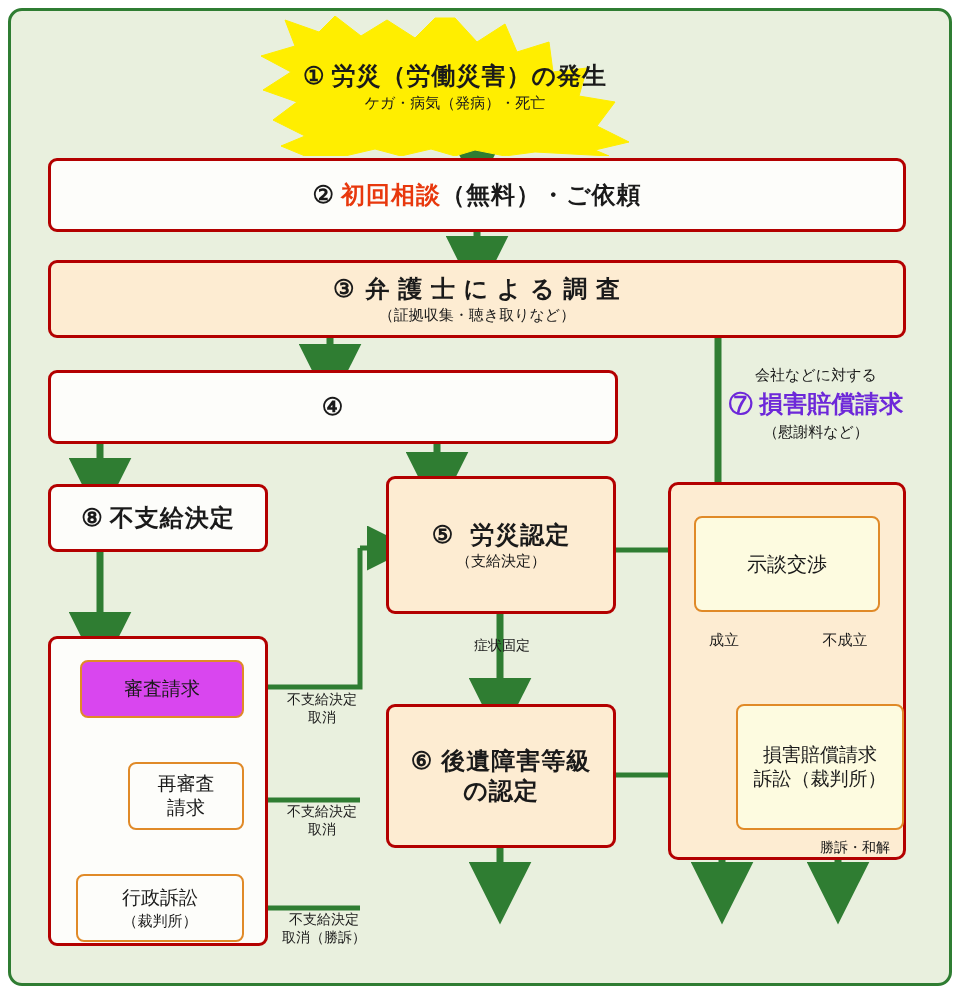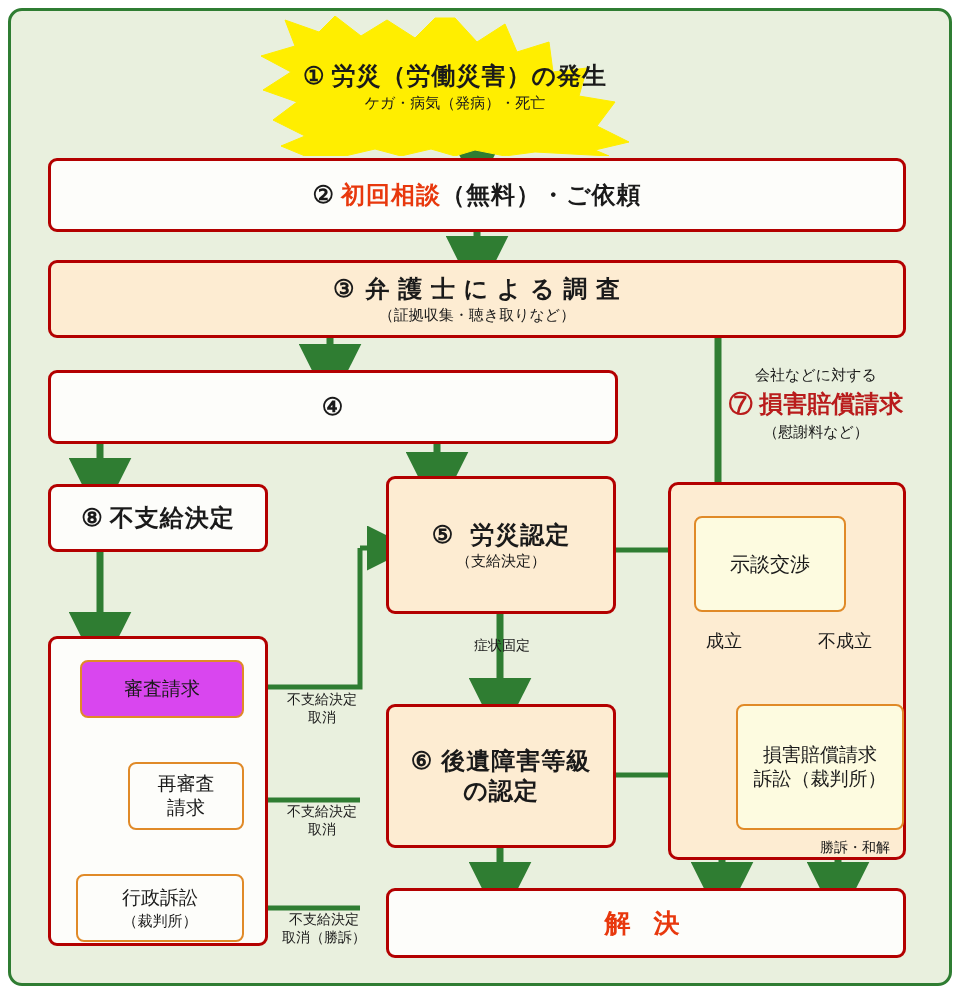--- a/index.html
+++ b/index.html
@@ -90,21 +90,21 @@
     color: #1a1a1a;
   }
   .label {
     position: absolute;
     font-size: 14px;
     color: #1a1a1a;
     text-align: center;
     line-height: 1.3;
   }
   .label.big {
-    font-size: 18px;
+    font-size: 15px;
   }
   .star-wrap {
     position: absolute;
     left: 205px;
     top: 16px;
     width: 500px;
     height: 140px;
   }
   .star-text {
     position: absolute;
@@ -118,21 +118,21 @@
     justify-content: center;
   }
   .hdr7 {
     position: absolute;
     left: 690px;
     top: 366px;
     width: 252px;
     text-align: center;
   }
   .hdr7 .l1 { font-size: 15px; color:#1a1a1a; }
-  .hdr7 .l2 { font-size: 24px; font-weight: bold; color:#b91c1c; margin-top:3px; }
+  .hdr7 .l2 { font-size: 24px; font-weight: bold; color:#6d28d9; margin-top:3px; }
   .hdr7 .l3 { font-size: 15px; color:#1a1a1a; margin-top:3px; }
   .hdr9 {
     position: absolute;
     left: 48px;
     top: 585px;
     width: 230px;
     text-align: center;
     font-size: 24px;
     font-weight: bold;
     color: #1a1a1a;
@@ -236,21 +236,21 @@
   </div>
 
   <div class="hdr7">
     <div class="l1">会社などに対する</div>
     <div class="l2">⑦ 損害賠償請求</div>
     <div class="l3">（慰謝料など）</div>
   </div>
 
   <div class="node red cream" style="left:668px; top:482px; width:238px; height:378px; border-radius:10px; justify-content:flex-start;"></div>
 
-  <div class="node orange" style="left:694px; top:516px; width:152px; height:96px;">
+  <div class="node orange" style="left:694px; top:516px; width:186px; height:96px;">
     <span class="t-mid-b">示談交渉</span>
   </div>
 
   <div class="node orange" style="left:736px; top:704px; width:168px; height:126px;">
     <span class="t-mid">損害賠償請求</span>
     <span class="t-mid">訴訟（裁判所）</span>
   </div>
 
   <div class="node red white" style="left:48px; top:484px; width:220px; height:68px;">
     <div style="display:flex;align-items:center;justify-content:center;">
@@ -285,23 +285,20 @@
   </div>
 
   <div class="node red cream" style="left:386px; top:704px; width:230px; height:144px;">
     <div style="display:flex;align-items:center;justify-content:center;">
       <span class="t-main">⑥</span>
       <span class="t-main" style="margin-left:8px;">後遺障害等級</span>
     </div>
     <div class="t-main">の認定</div>
   </div>
 
-  <div class="node red white" style="left:386px; top:888px; width:520px; height:70px;">
-    <span class="t-solve">解 決</span>
-  </div>
 
   <div class="label" style="left:432px; top:636px; width:140px;">症状固定</div>
 
   <div class="label big" style="left:684px; top:630px; width:80px;">成立</div>
 
   <div class="label big" style="left:800px; top:630px; width:90px;">不成立</div>
 
   <div class="label" style="left:790px; top:838px; width:130px;">勝訴・和解</div>
 
   <div class="label" style="left:268px; top:690px; width:108px;">

